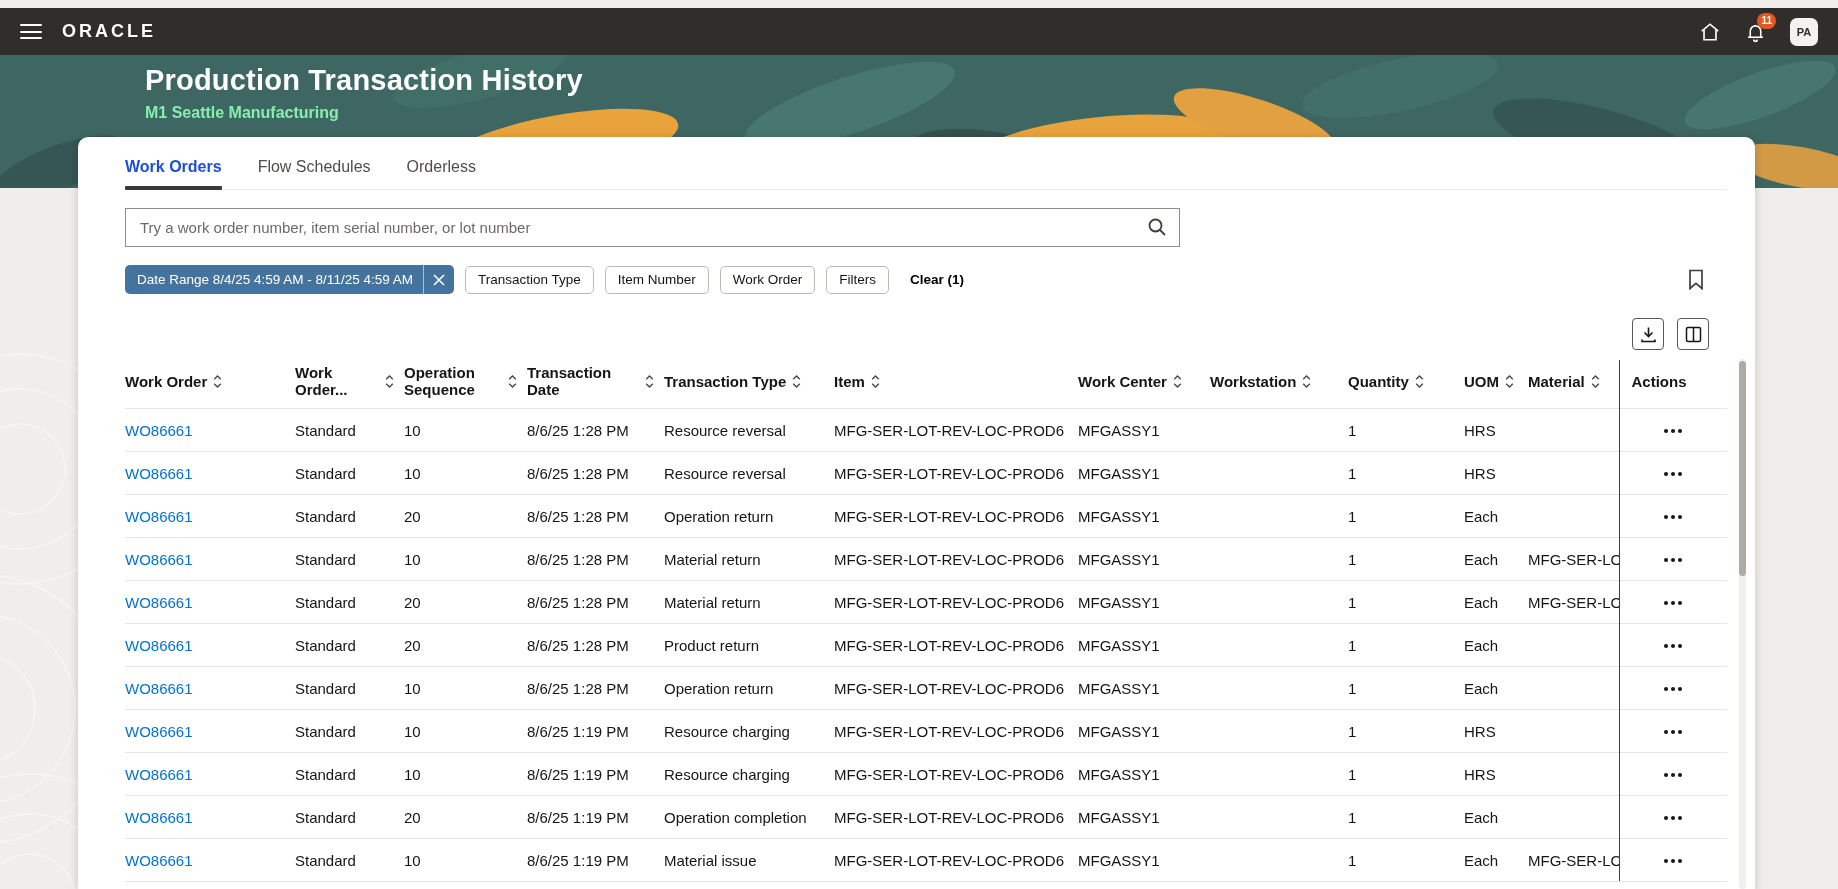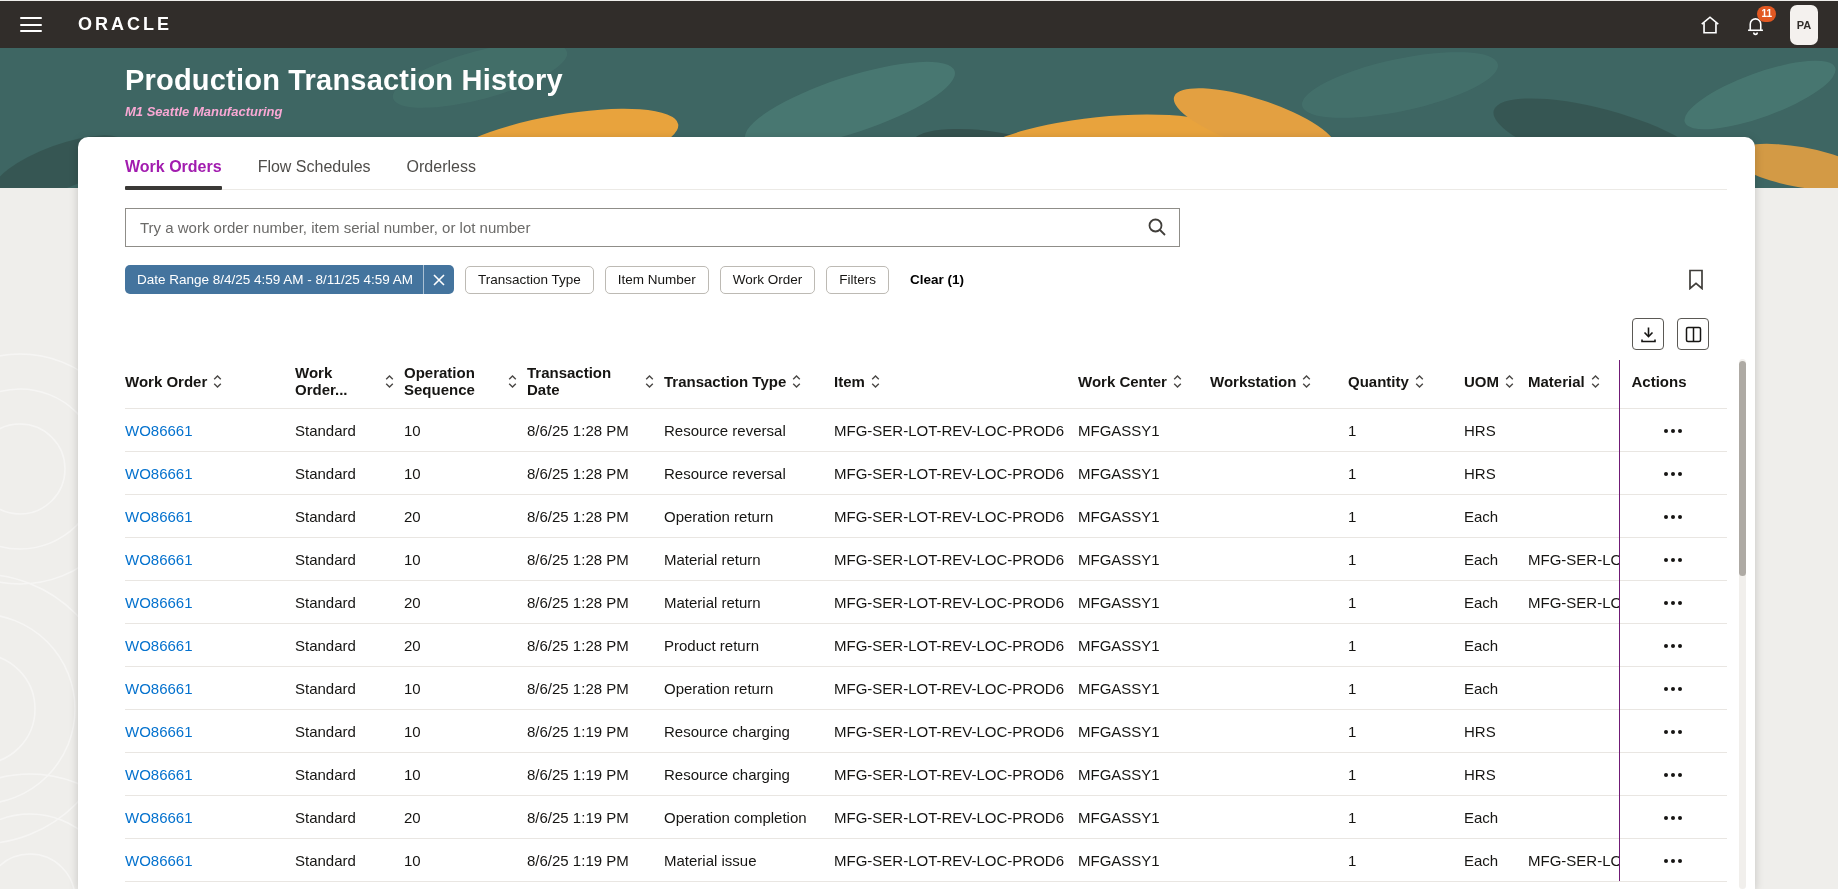--- a/index.html
+++ b/index.html
@@ -16,62 +16,62 @@
   body{
     position:relative;
     background:var(--page-bg,#efeeeb);
     font-family:"Liberation Sans",sans-serif;
     color:#161513;
   }
   
   .bg-deco{position:absolute;left:-40px;bottom:-60px;z-index:0;}
   
   .topbar{
-    position:absolute;top:1px;left:0;right:0;height:47px;
+    position:absolute;top:8px;left:0;right:0;height:47px;
     background:var(--topbar-bg,#312d2a);
-    display:flex;align-items:center;gap:28px;
+    display:flex;align-items:center;gap:12px;
     padding:0 20px;z-index:30;
   }
   .hamburger{width:22px;height:15px;display:flex;flex-direction:column;justify-content:space-between;cursor:pointer;}
   .hamburger span{display:block;height:2px;background:#fff;border-radius:1px;}
   .brand{color:#fff;font-size:18px;font-weight:bold;letter-spacing:3px;margin-left:8px;}
   .topbar-right{margin-left:auto;display:flex;align-items:center;gap:24px;}
   .top-icon{display:flex;align-items:center;justify-content:center;cursor:pointer;}
   .bell-wrap{position:relative;}
   .badge{
     position:absolute;top:-8px;right:-10px;
     background:var(--badge-orange,#e25822);color:#fff;
     font-size:10px;font-weight:bold;line-height:1;
     padding:3px 4px;border-radius:9px;min-width:17px;text-align:center;
   }
   .avatar{
-    width:28px;height:40px;border-radius:7px;background:#f4f1ee;
+    width:28px;height:28px;border-radius:7px;background:#f4f1ee;
     display:flex;align-items:center;justify-content:center;
     font-size:11px;font-weight:bold;color:#312d2a;cursor:pointer;
   }
   
   .hero{
     position:absolute;top:47px;left:0;right:0;height:141px;
     background:var(--hero-teal,#3e6663);overflow:hidden;z-index:1;
   }
   .hero-deco{position:absolute;top:0;left:0;}
-  .hero-text{position:relative;z-index:2;padding:17px 0 0 125px;}
+  .hero-text{position:relative;z-index:2;padding:17px 0 0 125px;margin-left:20px;}
   .page-title{color:#fff;font-size:29px;font-weight:bold;letter-spacing:.2px;}
-  .page-subtitle{color:#f9a8d4;font-size:13px;font-weight:bold;margin-top:7px;font-style:italic;}
+  .page-subtitle{color:#86efac;font-size:16px;font-weight:bold;margin-top:7px;}
   
   .card{
     position:absolute;left:78px;top:137px;width:1677px;bottom:0;
     background:#fff;border-radius:10px 10px 0 0;
     box-shadow:0 2px 10px rgba(0,0,0,.18);
     padding:0 28px 0 47px;z-index:10;
   }
   
   .tabs{display:flex;gap:36px;padding-top:21px;border-bottom:1px solid #eceae6;}
   .tab{font-size:16px;color:#4f4d4a;padding-bottom:13px;cursor:pointer;position:relative;}
-  .tab.active{color:#a21caf;font-weight:bold;}
+  .tab.active{color:#1d4ed8;font-weight:bold;}
   .tab.active::after{content:"";position:absolute;left:0;right:0;bottom:-1px;height:4px;background:#3a3936;border-radius:1px;}
   
   .search-wrap{position:relative;margin-top:18px;width:1055px;}
   .search-input{
     width:100%;height:39px;border:1px solid #8f8d88;border-radius:0;
     padding:0 44px 0 14px;font-size:15px;font-family:"Liberation Sans",sans-serif;color:#161513;outline:none;background:#fff;
   }
   .search-input::placeholder{color:#6b6a68;}
   .search-icon{position:absolute;right:13px;top:9px;cursor:pointer;}
   

